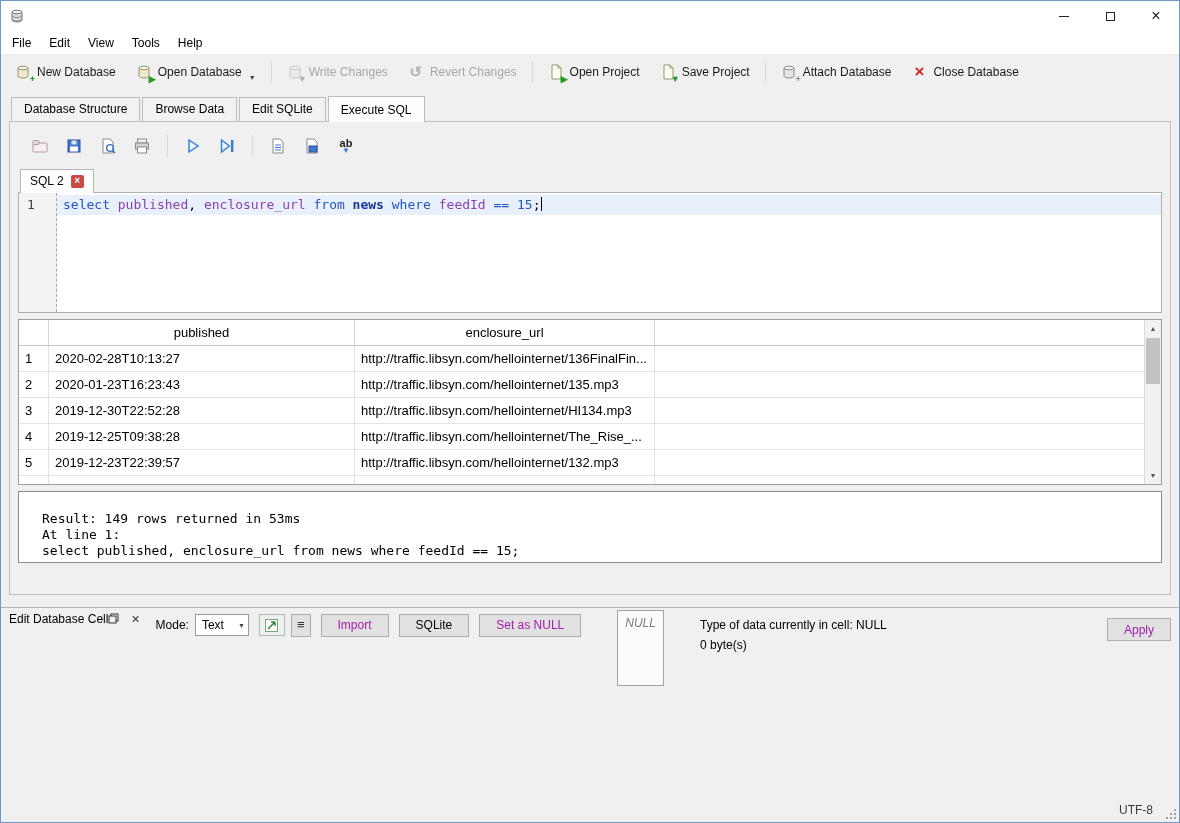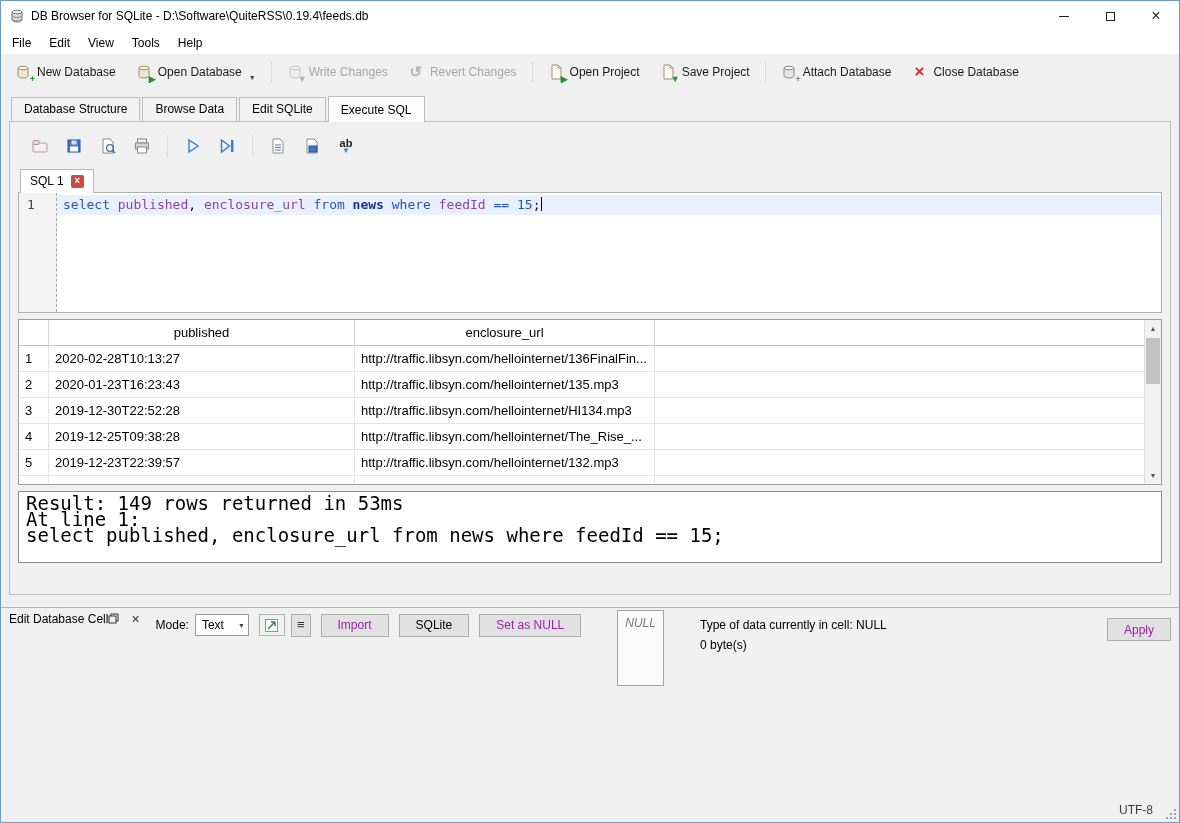--- a/index.html
+++ b/index.html
@@ -84,21 +84,21 @@
   .td-pub{width:306px;}
   .td-url{width:300px;}
   
   .vscroll{position:absolute;top:0;right:0;bottom:0;width:17px;background:#f1f1f1;border-left:1px solid #dcdcdc;}
   .varrow{height:17px;display:flex;align-items:center;justify-content:center;font-size:7px;color:#555;}
   .varrow.down{position:absolute;bottom:0;left:0;right:0;}
   .vthumb{position:absolute;top:18px;left:1px;right:1px;height:46px;background:#c2c2c2;}
 
   
   .logbox{height:72px;margin-top:6px;border:1px solid #8c8c8c;background:#fff;flex:0 0 auto;padding:3px 7px;overflow:hidden;}
-  .logbox pre{margin:0;font-family:"DejaVu Sans Mono",monospace;font-size:19px;line-height:16px;white-space:pre-wrap;}
+  .logbox pre{margin:16px;font-family:"DejaVu Sans Mono",monospace;font-size:13px;line-height:16px;white-space:pre-wrap;}
 
   
   .splitter{height:12px;flex:0 0 auto;}
   .dock{height:190px;flex:0 0 auto;border-top:1px solid #b5b5b5;background:#f0f0f0;display:flex;flex-direction:row;position:relative;}
   .dockheader{height:21px;display:flex;align-items:center;padding:0 8px;flex:0 0 auto;}
   .dockhead-icons{margin-left:auto;display:flex;align-items:center;gap:12px;color:#333;}
   .dock-close{font-size:14px;line-height:1;}
   .moderow{height:34px;display:flex;align-items:center;padding:0 8px;gap:6px;flex:0 0 auto;}
   .combo{width:54px;height:22px;border:1px solid #999;background:#fff;display:flex;align-items:center;padding:0 3px 0 6px;gap:4px;}
   .combo-label{flex:1;}
@@ -128,21 +128,20 @@
 <div class="window">
 
   <div class="titlebar">
     <span class="app-icon">
       <svg width="16" height="16" viewBox="0 0 16 16">
           <path d="M3 4v8c0 1.1 2.2 2 5 2s5-.9 5-2V4" fill="#d9d9d9" stroke="#7a7a7a"></path>
           <ellipse cx="8" cy="4" rx="5" ry="1.8" fill="#efefef" stroke="#7a7a7a"></ellipse>
           <path d="M3 7.5c0 1.1 2.2 2 5 2s5-.9 5-2M3 11c0 1.1 2.2 2 5 2s5-.9 5-2" fill="none" stroke="#7a7a7a" stroke-width=".8"></path>
         </svg>
     </span>
-    <span class="title-text">DB Browser for SQLite - D:\Software\QuiteRSS\0.19.4\feeds.db</span>
     <div class="win-controls">
       <div class="wc">
           <span class="wc-min-glyph"></span>
         </div>
       <div class="wc">
           <span class="wc-max-glyph"></span>
         </div>
       <div class="wc">
           <span class="wc-close-glyph">×</span>
         </div>
@@ -316,21 +315,21 @@
             </svg>
           </span>
       </button>
       <button class="sbtn">
         <span class="ab-glyph"><span>ab</span><span class="ab-sub">▼</span></span>
       </button>
     </div>
 
     <div class="sqltabbar">
       <div class="sqltab">
-        <span>SQL 1</span>
+        <span>SQL 2</span>
         <span class="closebox">×</span>
       </div>
     </div>
 
     <div class="editor">
       <div class="gutter">
         <span class="lnum">1</span>
       </div>
       <div class="codearea">
         <div class="code-line current"><span class="t-kw">select</span><span class="t-id"> published</span><span class="t-pl">,</span><span class="t-id"> enclosure_url</span><span class="t-kw"> from</span><span class="t-tbl"> news</span><span class="t-kw"> where</span><span class="t-id"> feedId</span><span class="t-op"> ==</span><span class="t-num"> 15</span><span class="t-pl">;</span><span class="caret"></span></div>

